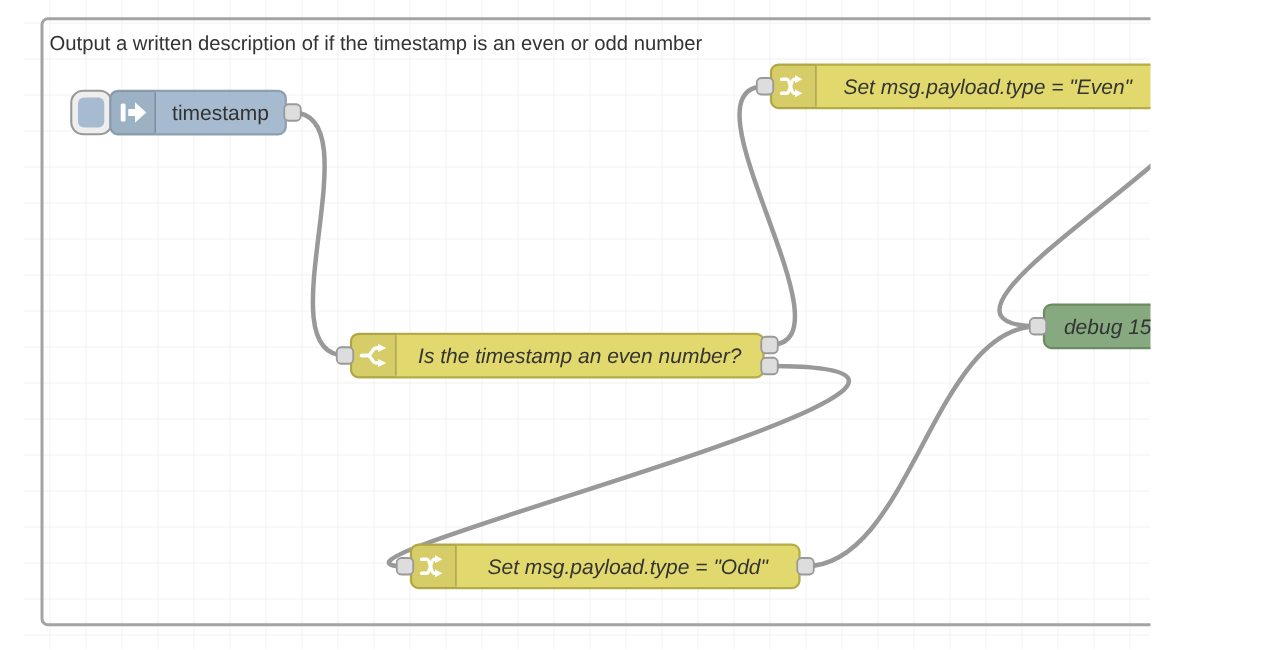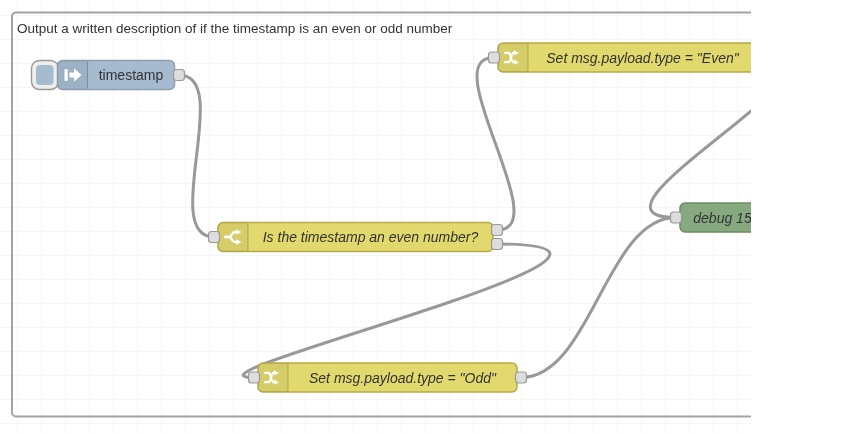--- a/index.html
+++ b/index.html
@@ -1,16 +1,16 @@
 <!DOCTYPE html>
 <html><head>
 <meta charset="utf-8">
 <style>
   html, body { margin: 0; padding: 0; background: #ffffff; }
-  .canvas-wrap { width: 751px; height: 433px; overflow: hidden; }
+  .canvas-wrap { width: 751px; height: 433px; overflow: hidden; padding-left: 16px; }
   svg { display: block; }
   text {
     font-family: "Liberation Sans", "DejaVu Sans", sans-serif;
     fill: #333333;
   }
   .node-label { font-size: 14px; }
   .node-label.italic { font-style: italic; }
   .group-label-text { font-size: 13.5px; }
   .wire { fill: none; stroke-width: 3; stroke-linecap: round; }
   .node-body { stroke-width: 1.5; }

